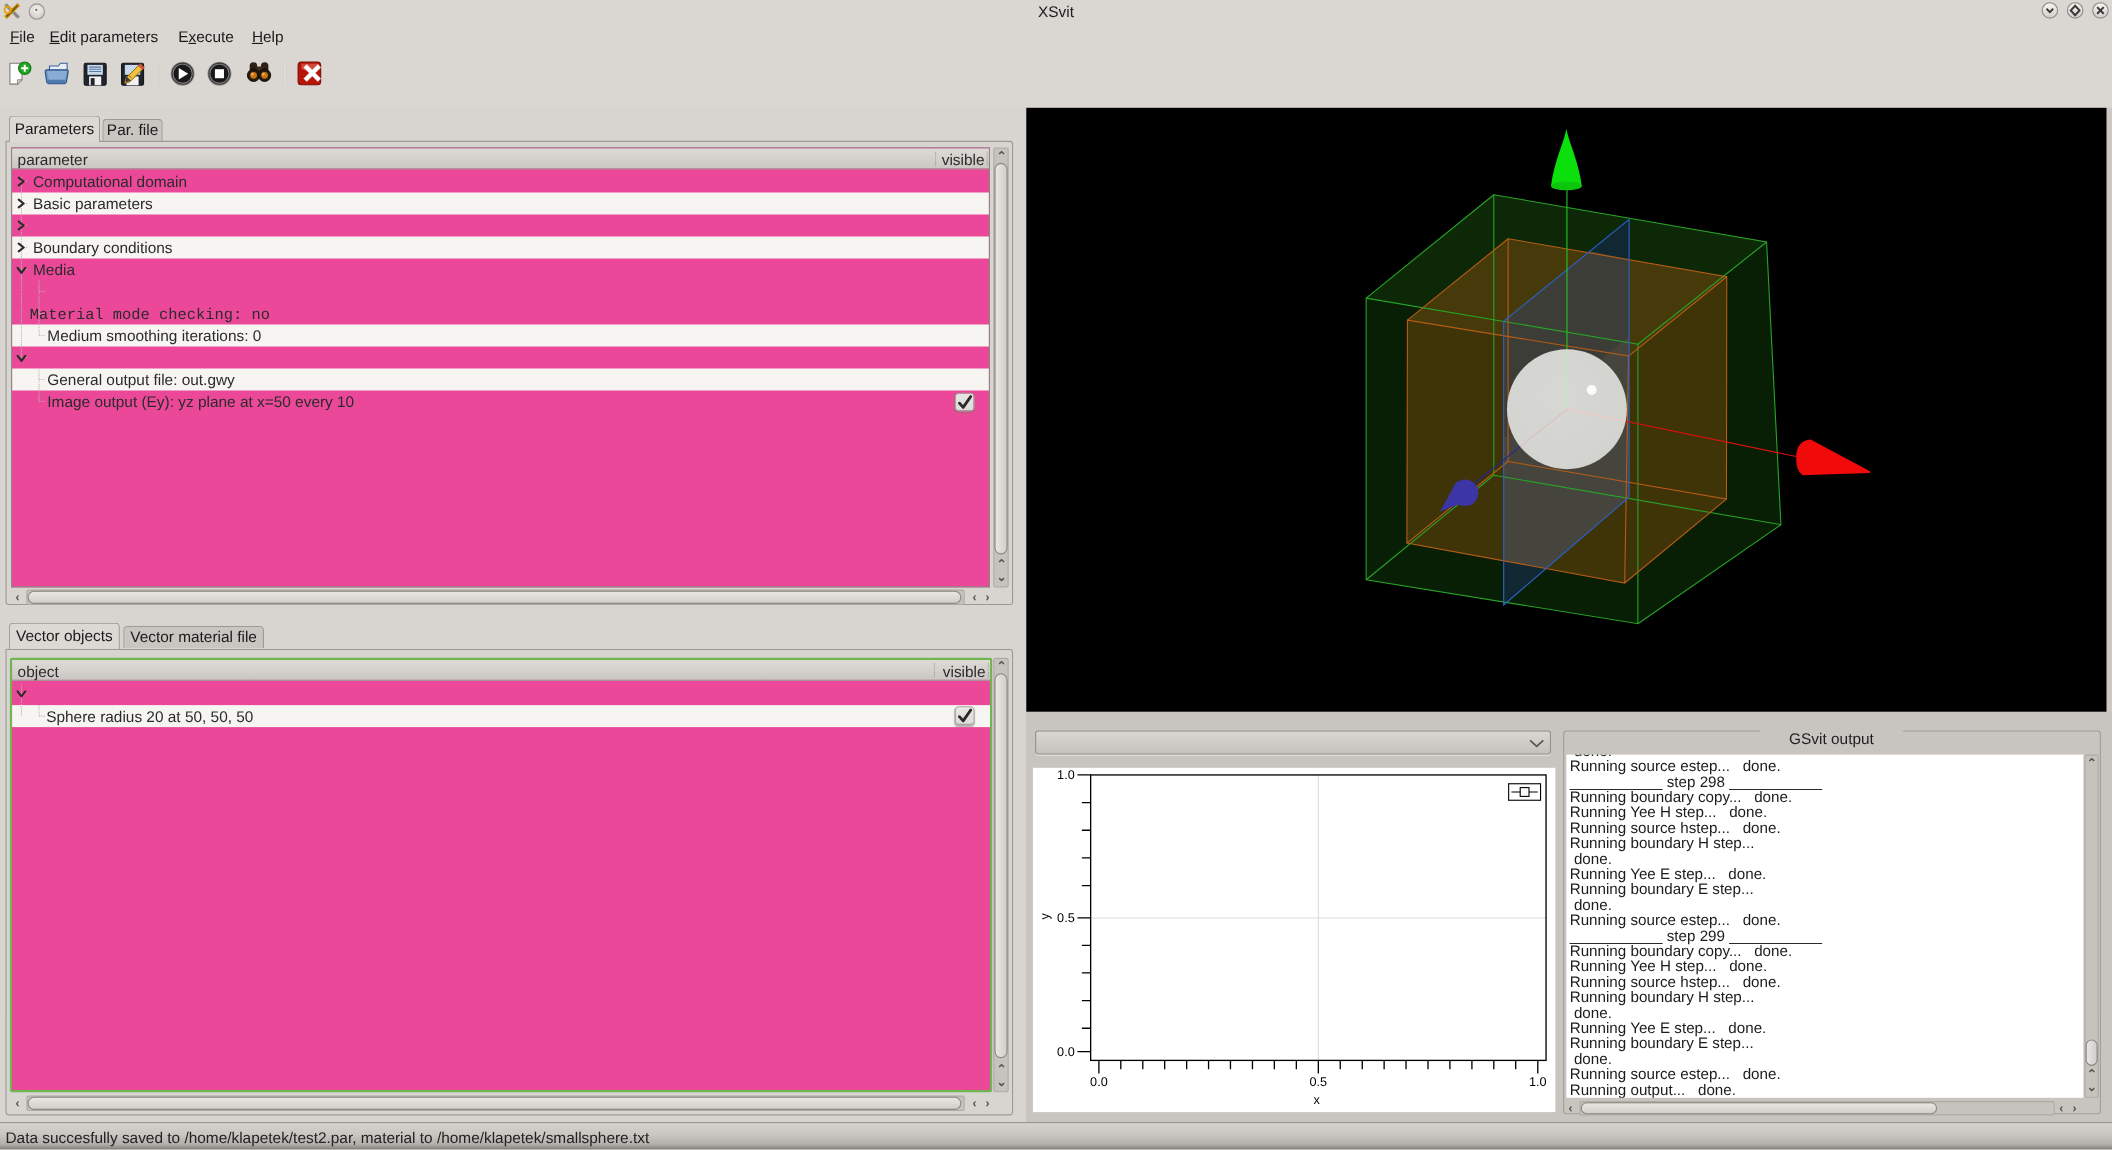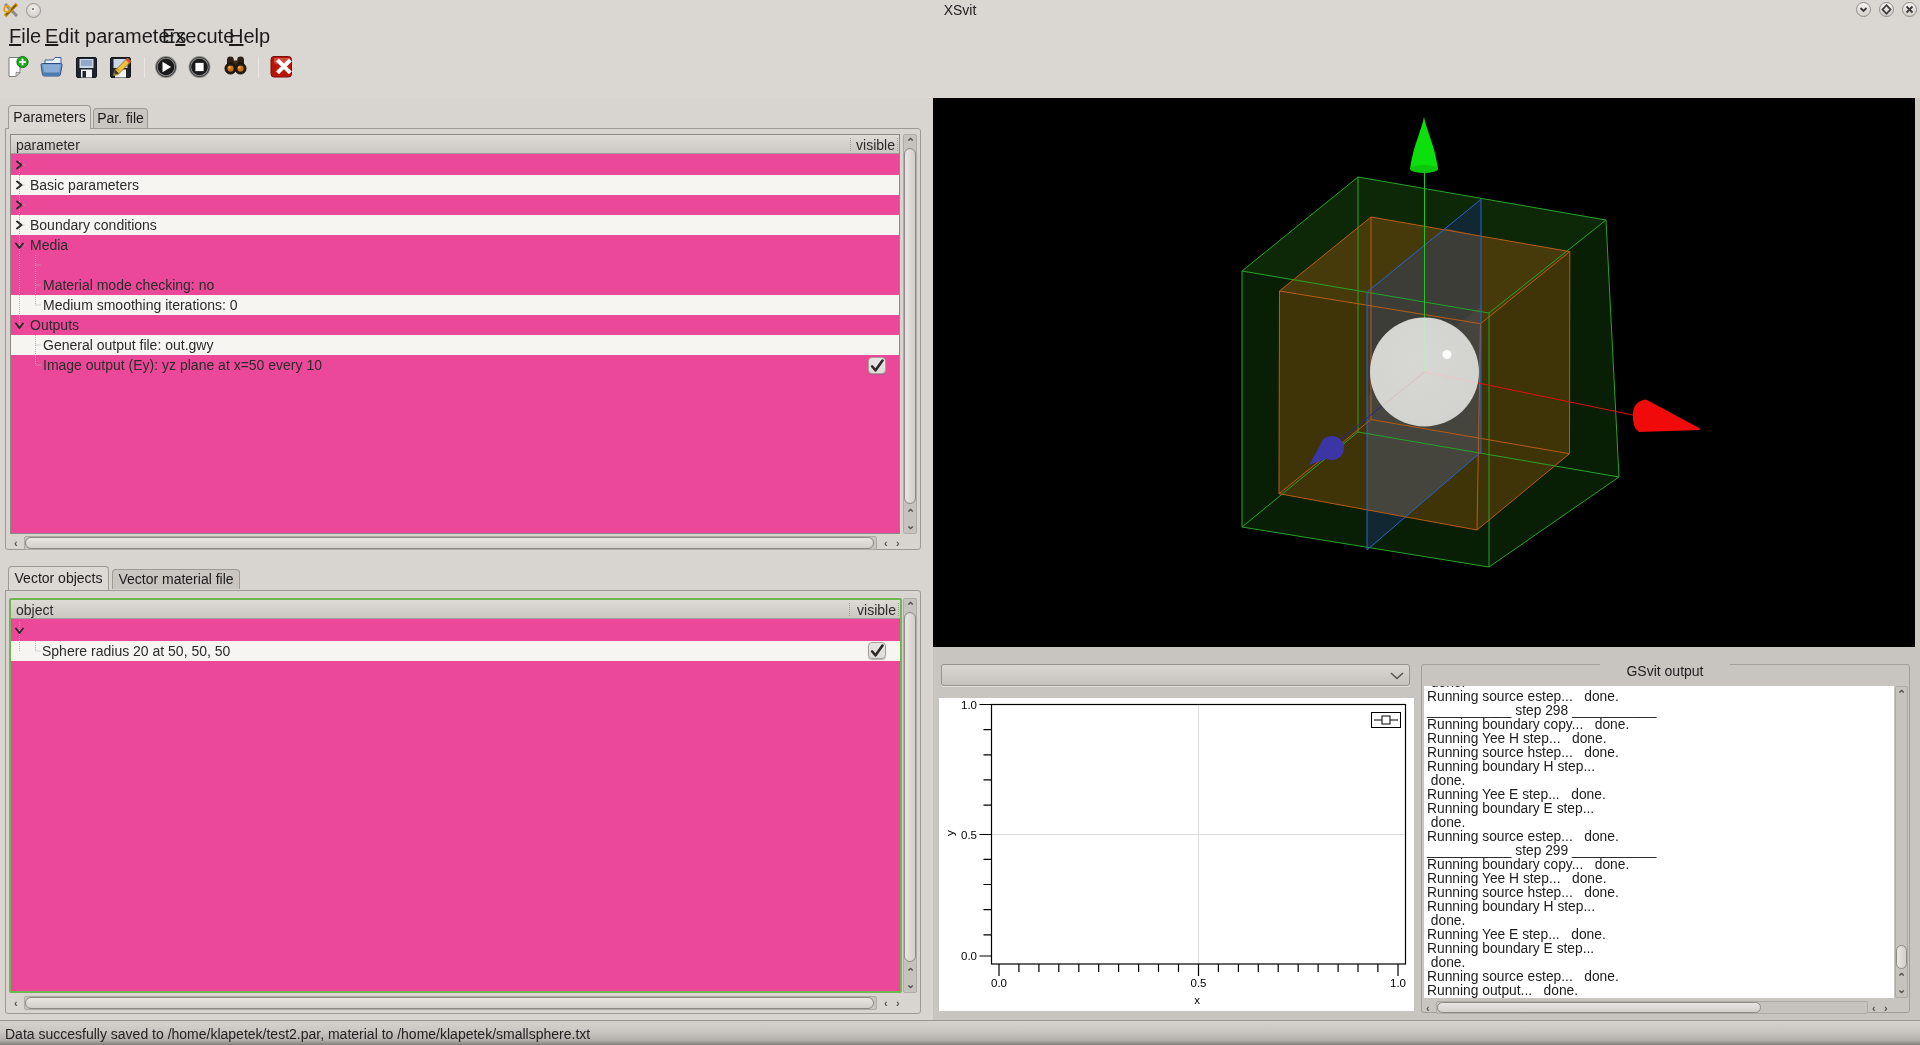--- a/index.html
+++ b/index.html
@@ -11,21 +11,21 @@
   #leftbg { left:0; top:98px; width:933px; height:922px; background:#d8d4d0; }
   #rightbg { left:933px; top:647px; width:987px; height:374px; background:#c8c4c0; }
   #rightedge { left:1915px; top:98px; width:5px; height:549px; background:#ccc8c4; }
   
   #title { left:0; top:0; width:1556px; height:20px; }
   #title .t { position:absolute; left:0; width:1920px; text-align:center; top:2px; font-size:14px; color:#1c1c1c; }
   .winbtn { position:absolute; top:2px; width:15px; height:15px; border-radius:50%;
     background:linear-gradient(#f6f4f2,#d2cec9); border:1px solid #908c87; color:#2e2e2e;
     font-size:10px; line-height:13px; text-align:center; font-weight:bold; }
   
-  #menubar { left:0; top:22px; width:1920px; height:20px; font-size:20px; color:#1b1b1b; }
+  #menubar { left:0; top:22px; width:1920px; height:20px; font-size:14px; color:#1b1b1b; }
   #menubar span.mi { position:absolute; top:3px; }
   
   .tsep { position:absolute; top:57px; width:1px; height:21px; background:#aaa6a1; border-right:1px solid #e8e5e2; }
   
   .tab { position:absolute; border:1px solid #9d9994; border-bottom:none; border-radius:4px 4px 0 0; font-size:14px; color:#1b1b1b; text-align:center; }
   .tab.active { background:#dcd8d4; z-index:3; }
   .tab.inactive { background:#c9c5c1; }
   .nbframe { position:absolute; background:#d8d4d0; border:1px solid #9d9994; border-radius:0 3px 3px 3px; }
   
   .listbox { position:absolute; background:#ec4899; border:1px solid #8c8883; }
@@ -160,26 +160,26 @@
 <div class="nbframe" style="left:5px; top:128px; width:916px; height:422px;"></div>
 
 <div class="listbox" style="left:10px; top:134px; width:890px; height:400px;">
   <div class="colhdr">
       <span style="position:absolute;left:5px;top:2px;">parameter</span>
       <span style="position:absolute;right:4px;top:2px;">visible</span>
       <span style="position:absolute;left:839px;top:3px;height:13px;border-left:1px dotted #a09c97;"></span>
       <span style="position:absolute;right:1px;top:3px;height:13px;border-left:1px dotted #a09c97;"></span>
     </div>
   <div id="tree1" style="position:absolute; left:0; top:20px; right:0; bottom:0; overflow:hidden;">
+    <div class="row" style="top:0px;"><span style="margin-left:19px;">Computational domain</span></div>
     <div class="row stripe" style="top:20px;"><span style="margin-left:19px;">Basic parameters</span></div>
     <div class="row" style="top:80px;"><span style="margin-left:19px;">Media</span></div>
     <div class="row stripe" style="top:60px;"><span style="margin-left:19px;">Boundary conditions</span></div>
-    <div class="row" style="top:120px;"><span style="margin-left:32px;">Material mode checking: no</span></div>
+    <div class="row" style="top:120px;"><span style="margin-left:16px;font-family:Liberation Mono, monospace;">Material mode checking: no</span></div>
     <div class="row stripe" style="top:140px;"><span style="margin-left:32px;">Medium smoothing iterations: 0</span></div>
-    <div class="row" style="top:160px;"><span style="margin-left:19px;">Outputs</span></div>
     <div class="row stripe" style="top:180px;"><span style="margin-left:32px;">General output file: out.gwy</span></div>
     <div class="row" style="top:200px;"><span style="margin-left:32px;">Image output (Ey): yz plane at x=50 every 10</span></div>
     <svg width="890" height="230" style="position:absolute;left:0;top:0;">
       <g stroke="#b8b5b1" stroke-width="1" stroke-dasharray="1,1" fill="none">
         <path d="M8.5,6 V170"></path>
         <path d="M8.5,10 h6 M8.5,30 h6 M8.5,50 h6 M8.5,70 h6 M8.5,90 h6 M8.5,170 h6"></path>
         <path d="M24.5,100 V150 M24.5,110 h6 M24.5,130 h6 M24.5,150 h6"></path>
         <path d="M24.5,180 V210 M24.5,190 h6 M24.5,210 h6"></path>
       </g>
       <g stroke="#2e2c29" stroke-width="2" fill="none" stroke-linecap="round" stroke-linejoin="round">

